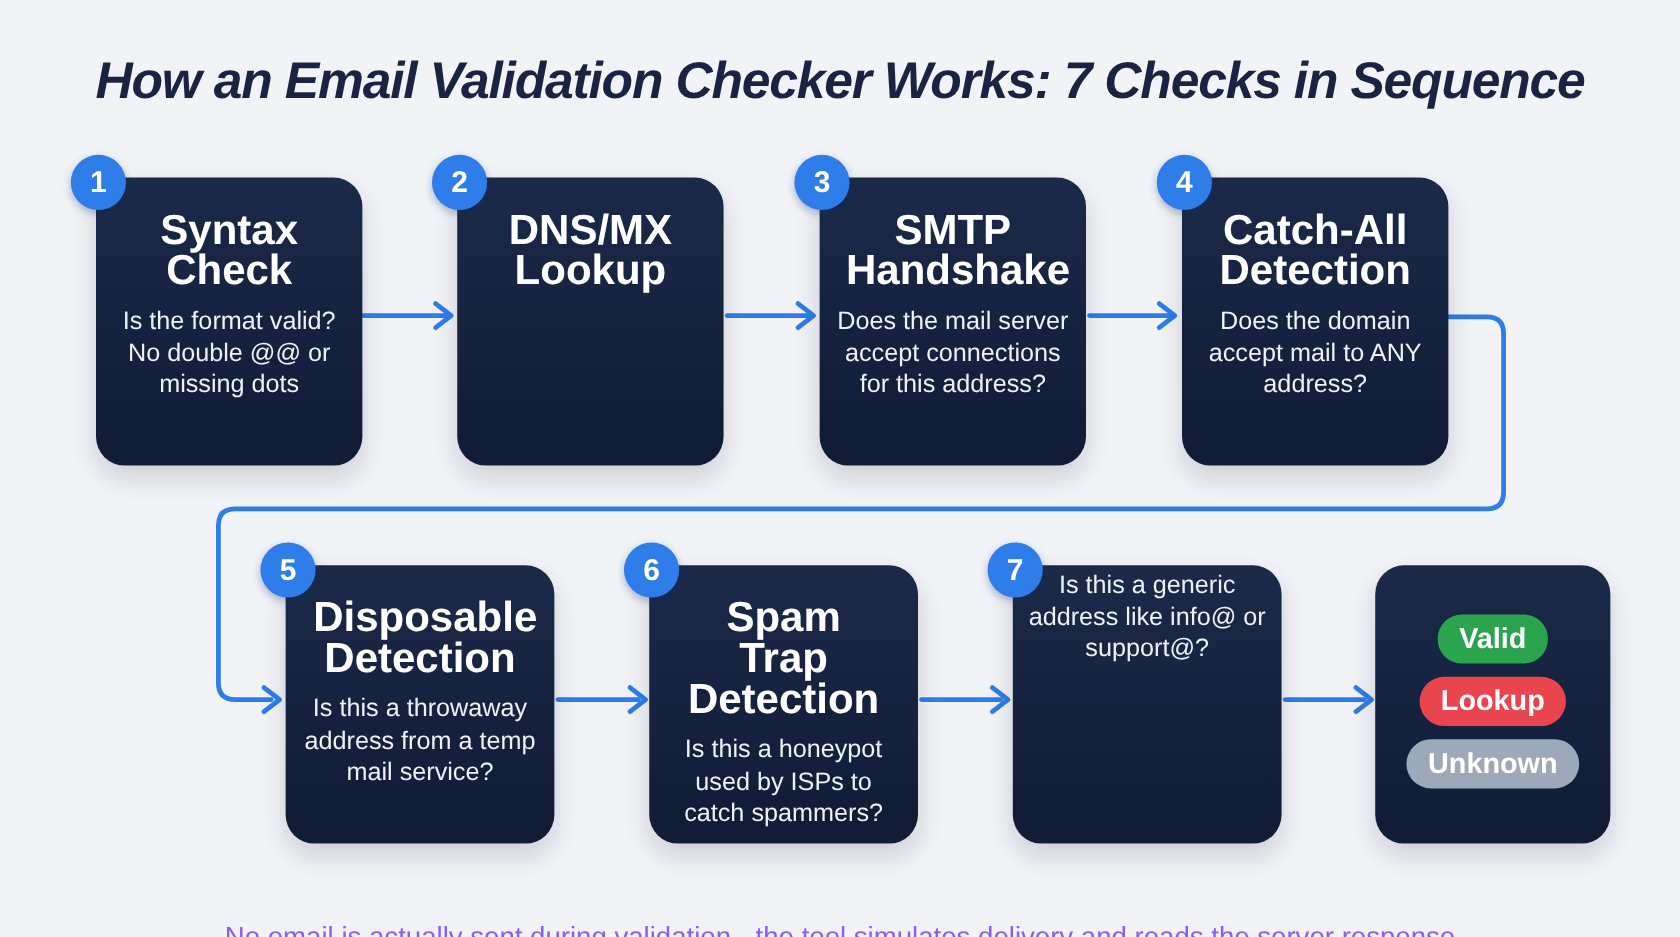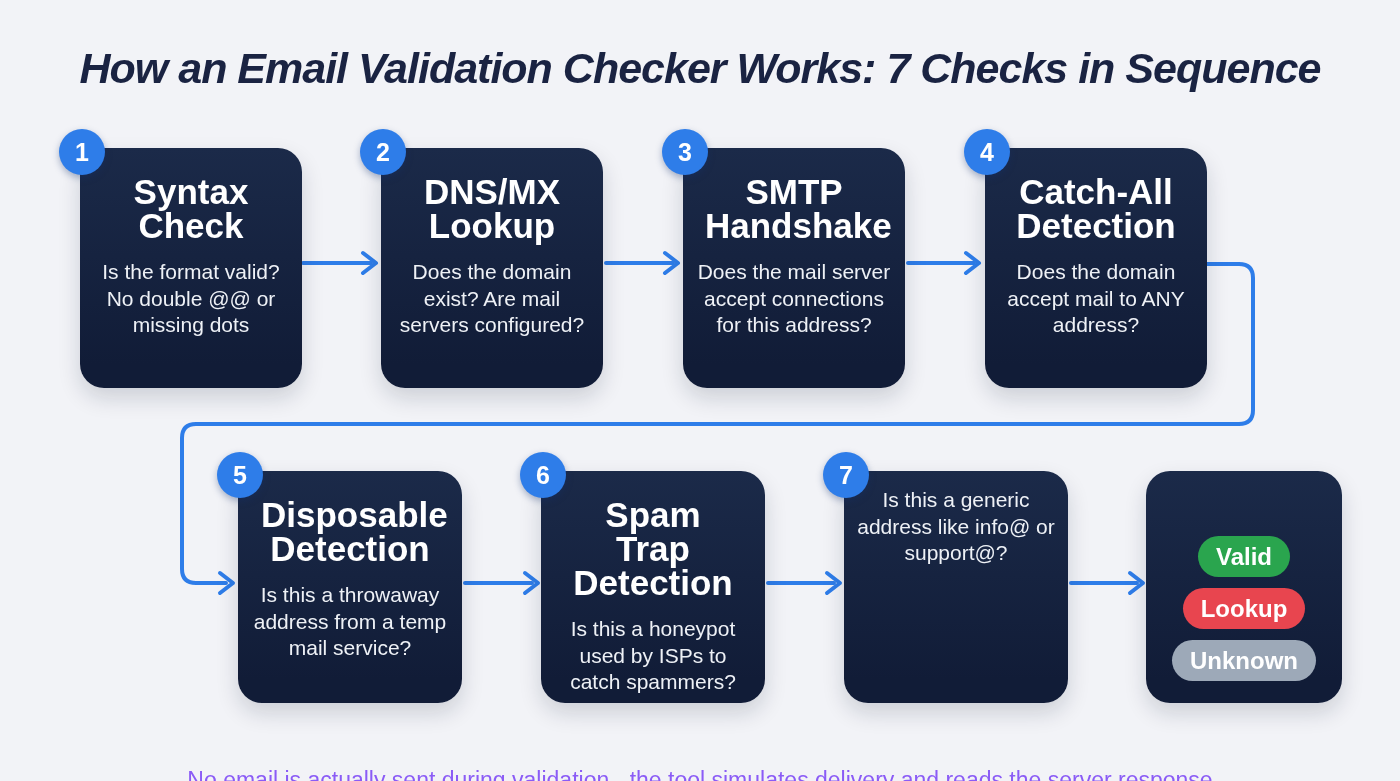--- a/index.html
+++ b/index.html
@@ -49,31 +49,31 @@
     box-shadow: 0 3px 7px rgba(20, 50, 110, 0.35);
   }
 
   .step-title {
     font-weight: bold; font-size: 35px; line-height: 34px;
     margin: 27px auto 12px; max-width: 178px;
   }
   .step-desc {
     font-size: 21px; line-height: 26.5px;
     color: #eef1f6;
-    margin: 16px auto; max-width: 198px;
+    margin: 4px auto; max-width: 198px;
   }
 
   .result-box {
     position: absolute; left: 1146px; top: 471px;
     width: 196px; height: 232px;
     background: linear-gradient(180deg, #1b2a49 0%, #111c37 90%);
     border-radius: 24px;
     box-shadow: 0 10px 22px rgba(15, 25, 50, 0.16);
     display: flex; flex-direction: column; align-items: center;
-    padding-top: 65px; gap: 11px;
+    padding-top: 41px; gap: 11px;
   }
   .pill {
     height: 41px; border-radius: 21px;
     color: #ffffff; font-size: 24px; font-weight: bold;
     display: flex; align-items: center; justify-content: center;
     padding: 0 18px;
   }
 
   .footer-note {
     position: absolute; left: 0; right: 0; top: 731px;
@@ -121,21 +121,20 @@
 
   <div class="step-box row1" style="left:80px">
     <div class="badge">1</div>
     <div class="step-title">Syntax Check</div>
     <div class="step-desc">Is the format valid? No double @@ or missing dots</div>
   </div>
 
   <div class="step-box row1" style="left:381px">
     <div class="badge">2</div>
     <div class="step-title">DNS/MX Lookup</div>
-    <div class="step-desc">Does the domain exist? Are mail servers configured?</div>
   </div>
 
   <div class="step-box row1" style="left:683px">
     <div class="badge">3</div>
     <div class="step-title">SMTP Handshake</div>
     <div class="step-desc">Does the mail server accept connections for this address?</div>
   </div>
 
   <div class="step-box row1" style="left:985px">
     <div class="badge">4</div>

